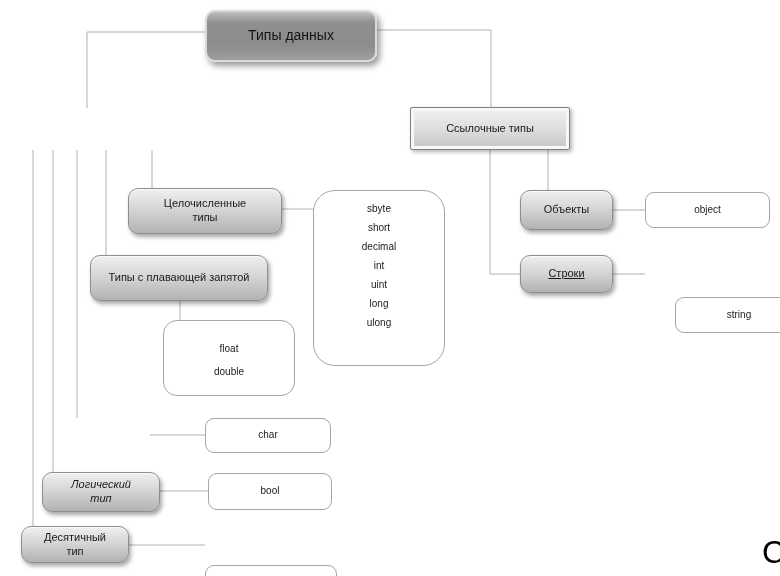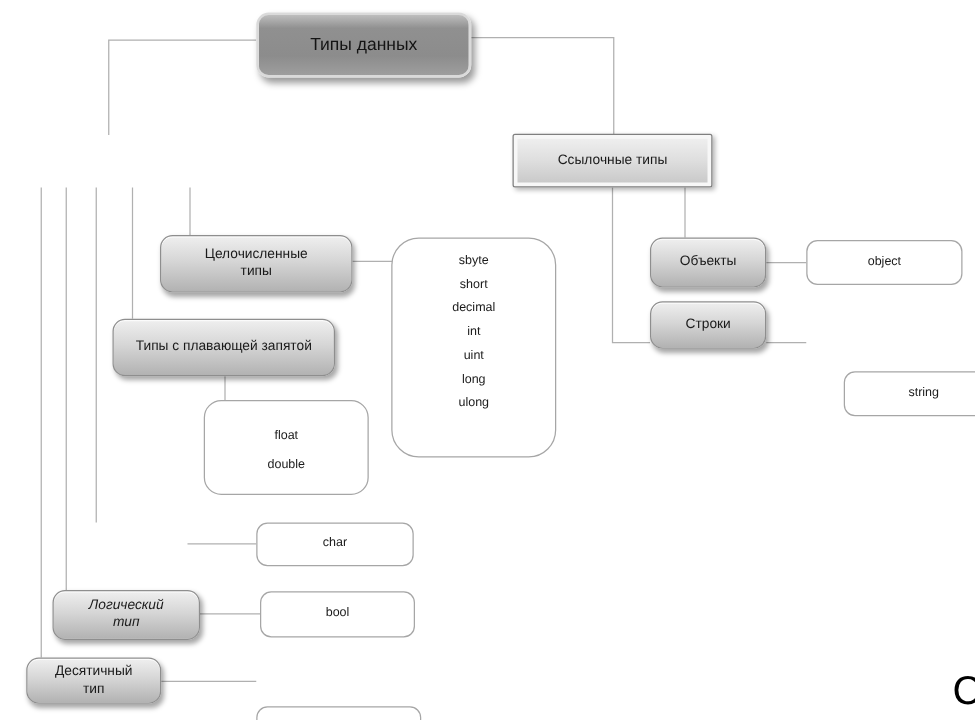--- a/index.html
+++ b/index.html
@@ -134,21 +134,21 @@
   </div>
 
   <div class="node leaf-node" style="left:205px; top:418px; width:126px; height:35px;">char</div>
 
   <div class="node leaf-node" style="left:208px; top:473px; width:124px; height:37px;">bool</div>
 
   <div class="node leaf-node" style="left:205px; top:525px; width:132px; height:37px;margin-top:40px;">decimal</div>
 
   <div class="node cat-node" style="left:520px; top:190px; width:93px; height:40px;">Объекты</div>
 
-  <div class="node cat-node" style="left:520px; top:241px; width:93px; height:38px;">Строки</div>
+  <div class="node cat-node" style="left:520px; top:255px; width:93px; height:38px;text-decoration:underline;">Строки</div>
 
   <div class="node leaf-node" style="left:645px; top:192px; width:125px; height:36px;">object</div>
 
   <div class="node leaf-node" style="left:675px; top:257px; width:128px; height:36px;margin-top:40px;">string</div>
 
   <span class="corner-fragment" style="left:762px; top:534px;">C</span>
 
 </div>
 
 </body></html>

